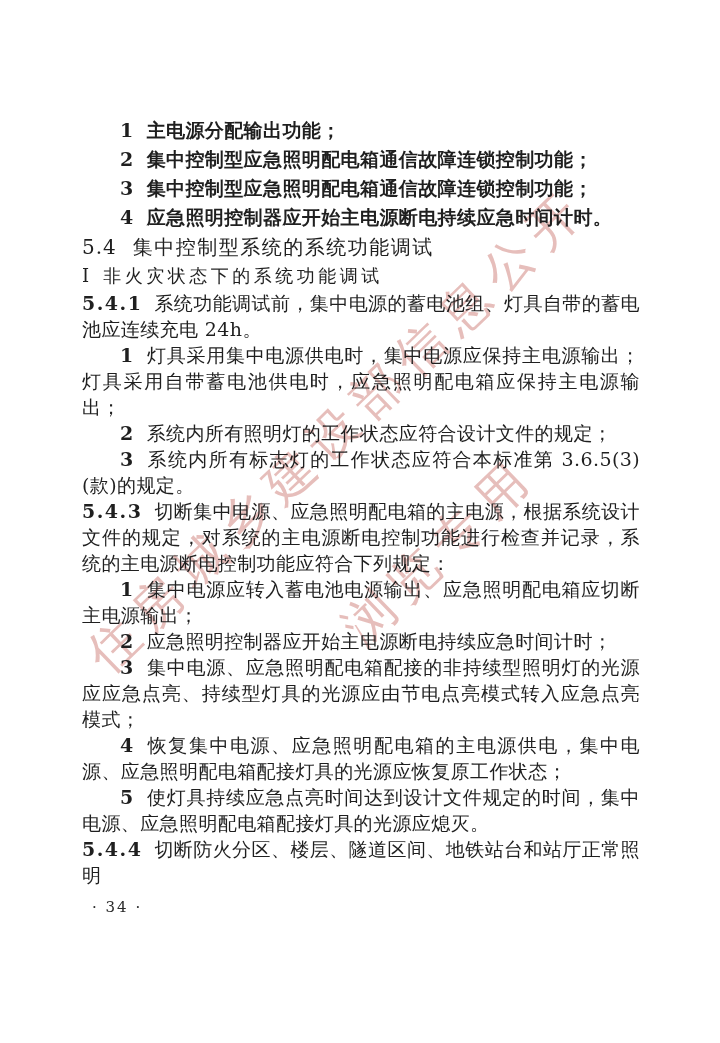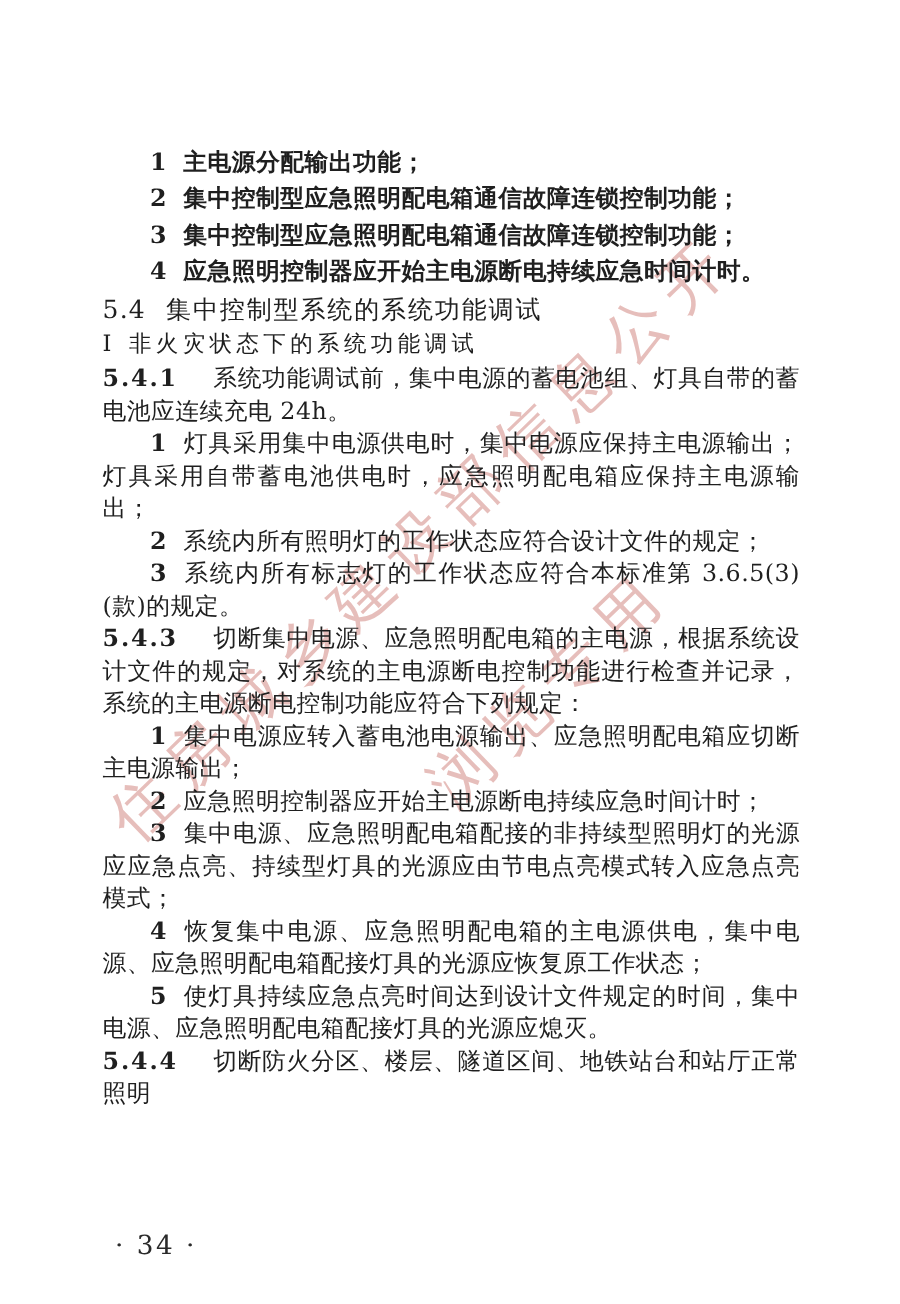--- a/index.html
+++ b/index.html
@@ -32,31 +32,31 @@
     margin:17px 0 0;text-align:center;text-indent:0;
     font-size:20px;font-weight:normal;letter-spacing:1.5px;line-height:30px;
   }
   .sec .n{margin-right:16px;letter-spacing:1px;}
   .subsec{
     margin:12px 0 0;text-align:center;text-indent:0;
     font-size:18px;font-weight:normal;letter-spacing:3.5px;line-height:28px;
   }
   .subsec .rn{margin-right:14px;letter-spacing:0;}
   .clause{margin-top:6px;}
-  .clause .cn{font-weight:bold;letter-spacing:1.5px;margin-right:28px;white-space:nowrap;}
+  .clause .cn{font-weight:bold;letter-spacing:1.5px;margin-right:12px;white-space:nowrap;}
   .sub{text-indent:38px;}
   .sub .n{font-weight:bold;margin-right:13px;}
   .mt3{margin-top:3px;}
   .mt5{margin-top:5px;}
   .mt7{margin-top:7px;}
   .mt8{margin-top:8px;}
   .mt9{margin-top:9px;}
   .pagenum{
-    position:absolute;left:92px;top:984px;
-    font-size:21px;letter-spacing:2px;color:#2a2a2a;
+    position:absolute;left:92px;top:898px;
+    font-size:15px;letter-spacing:2px;color:#2a2a2a;
   }
 </style>
 </head>
 <body>
 
 <div class="page">
 
   <div class="watermark wm-a" style="color: rgb(198, 102, 94); opacity: 0.42;">住房城乡建设部信息公开</div>
   <div class="watermark wm-b" style="color: rgb(198, 102, 94); opacity: 0.42;">浏览专用</div>
 

